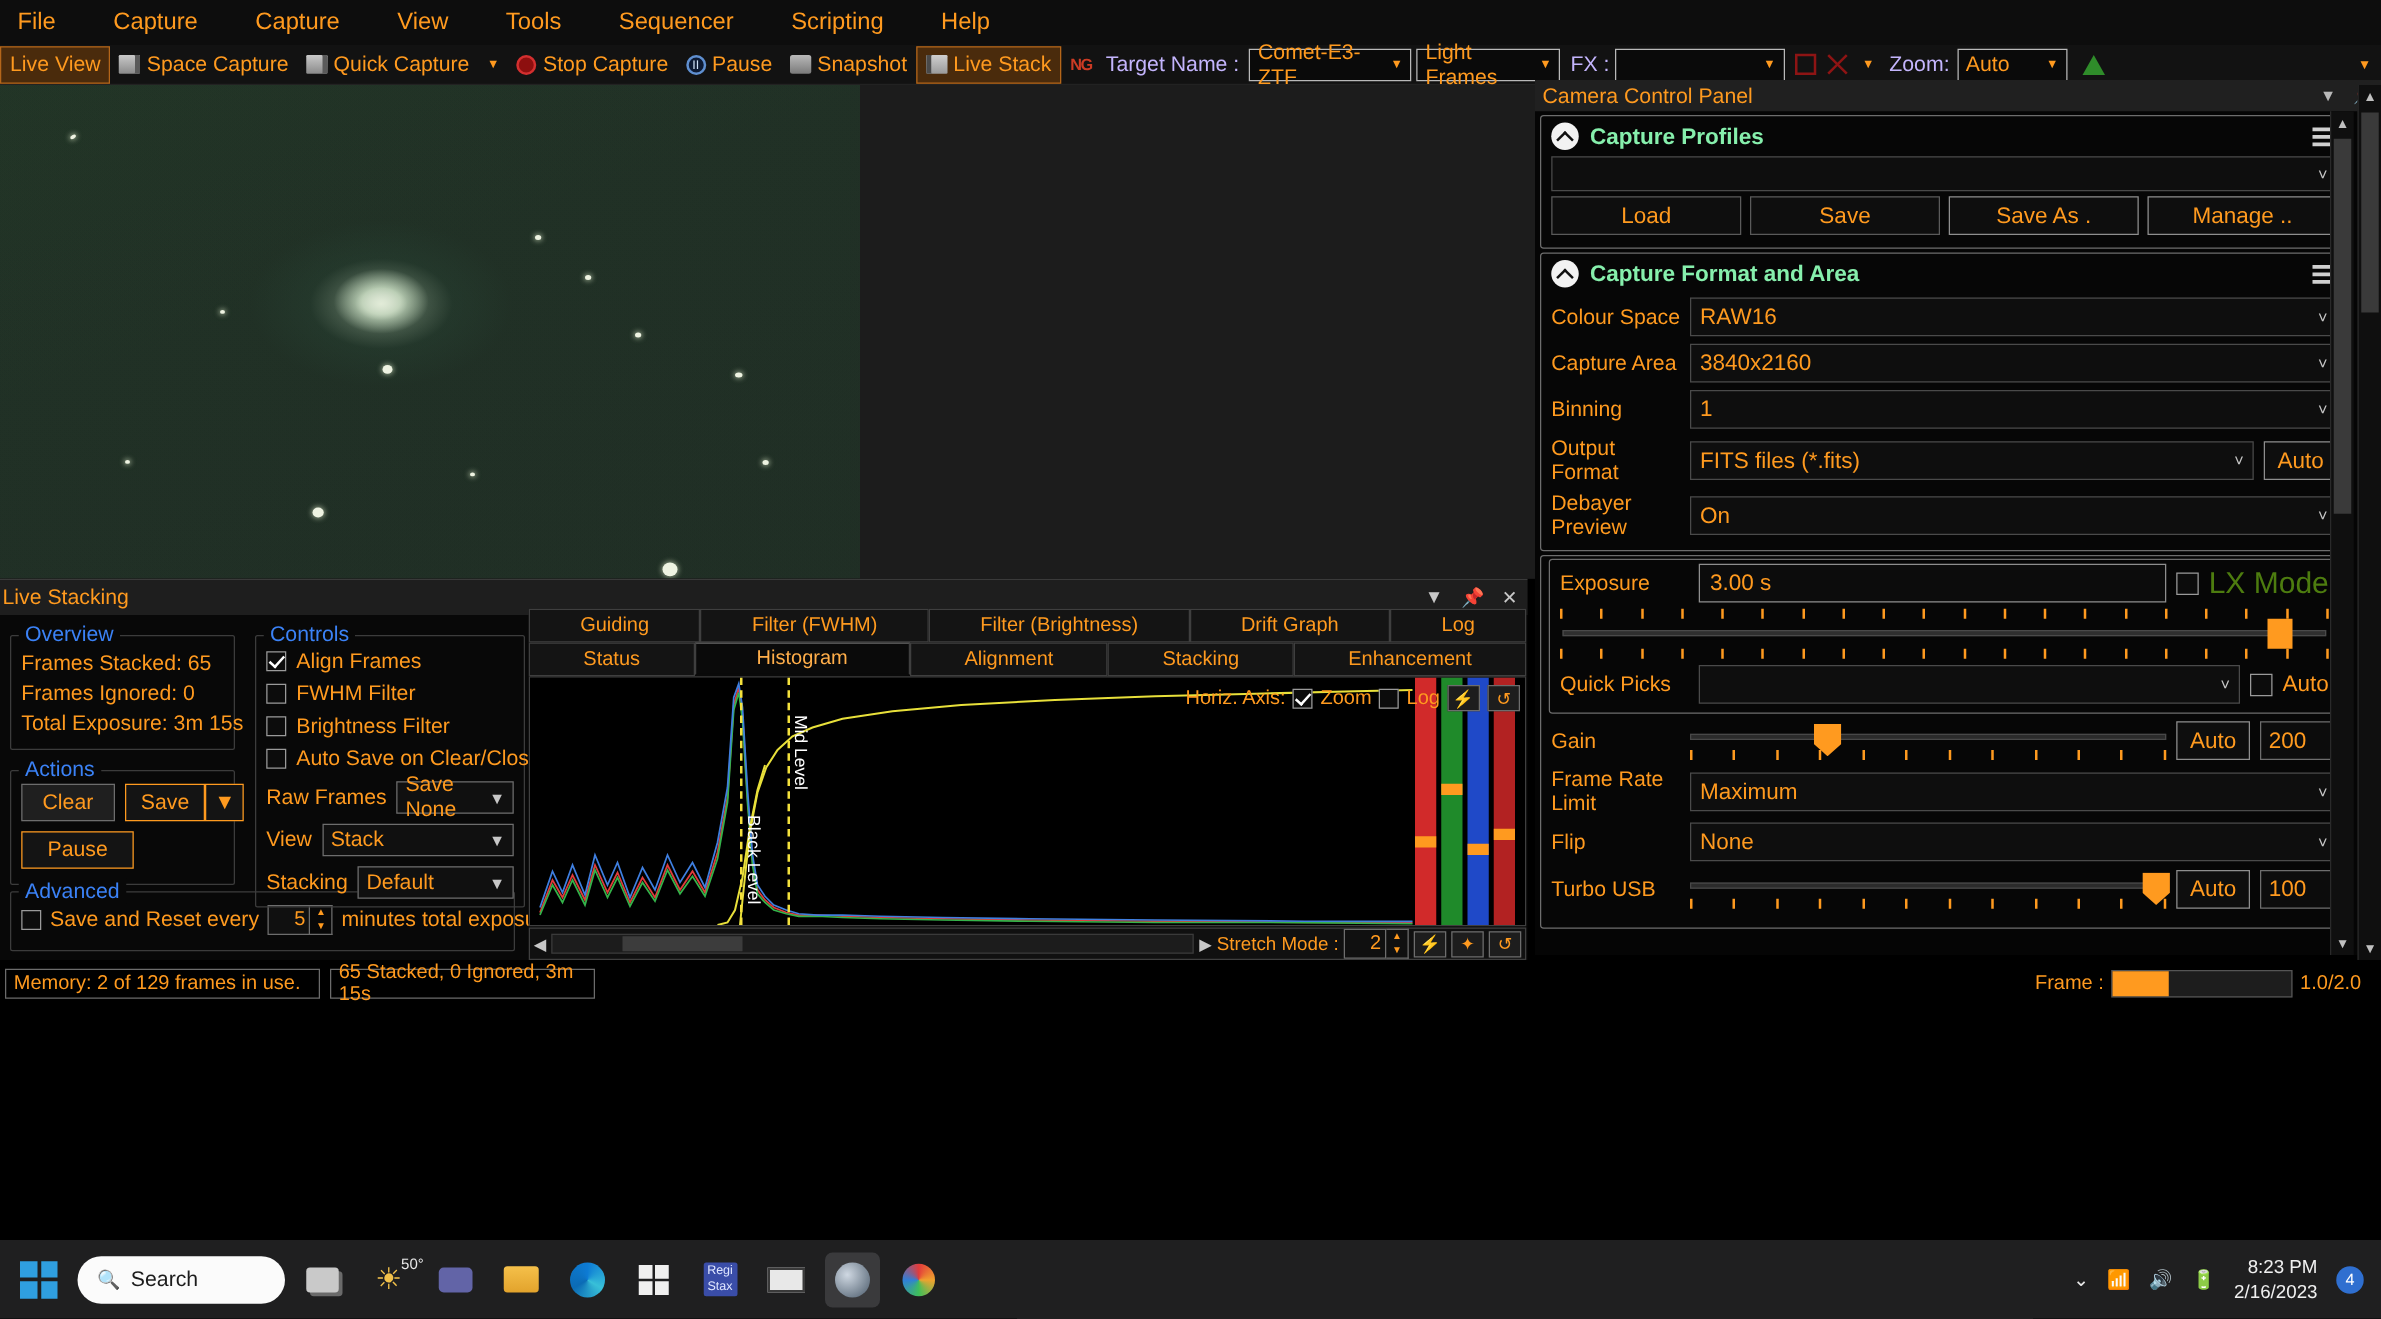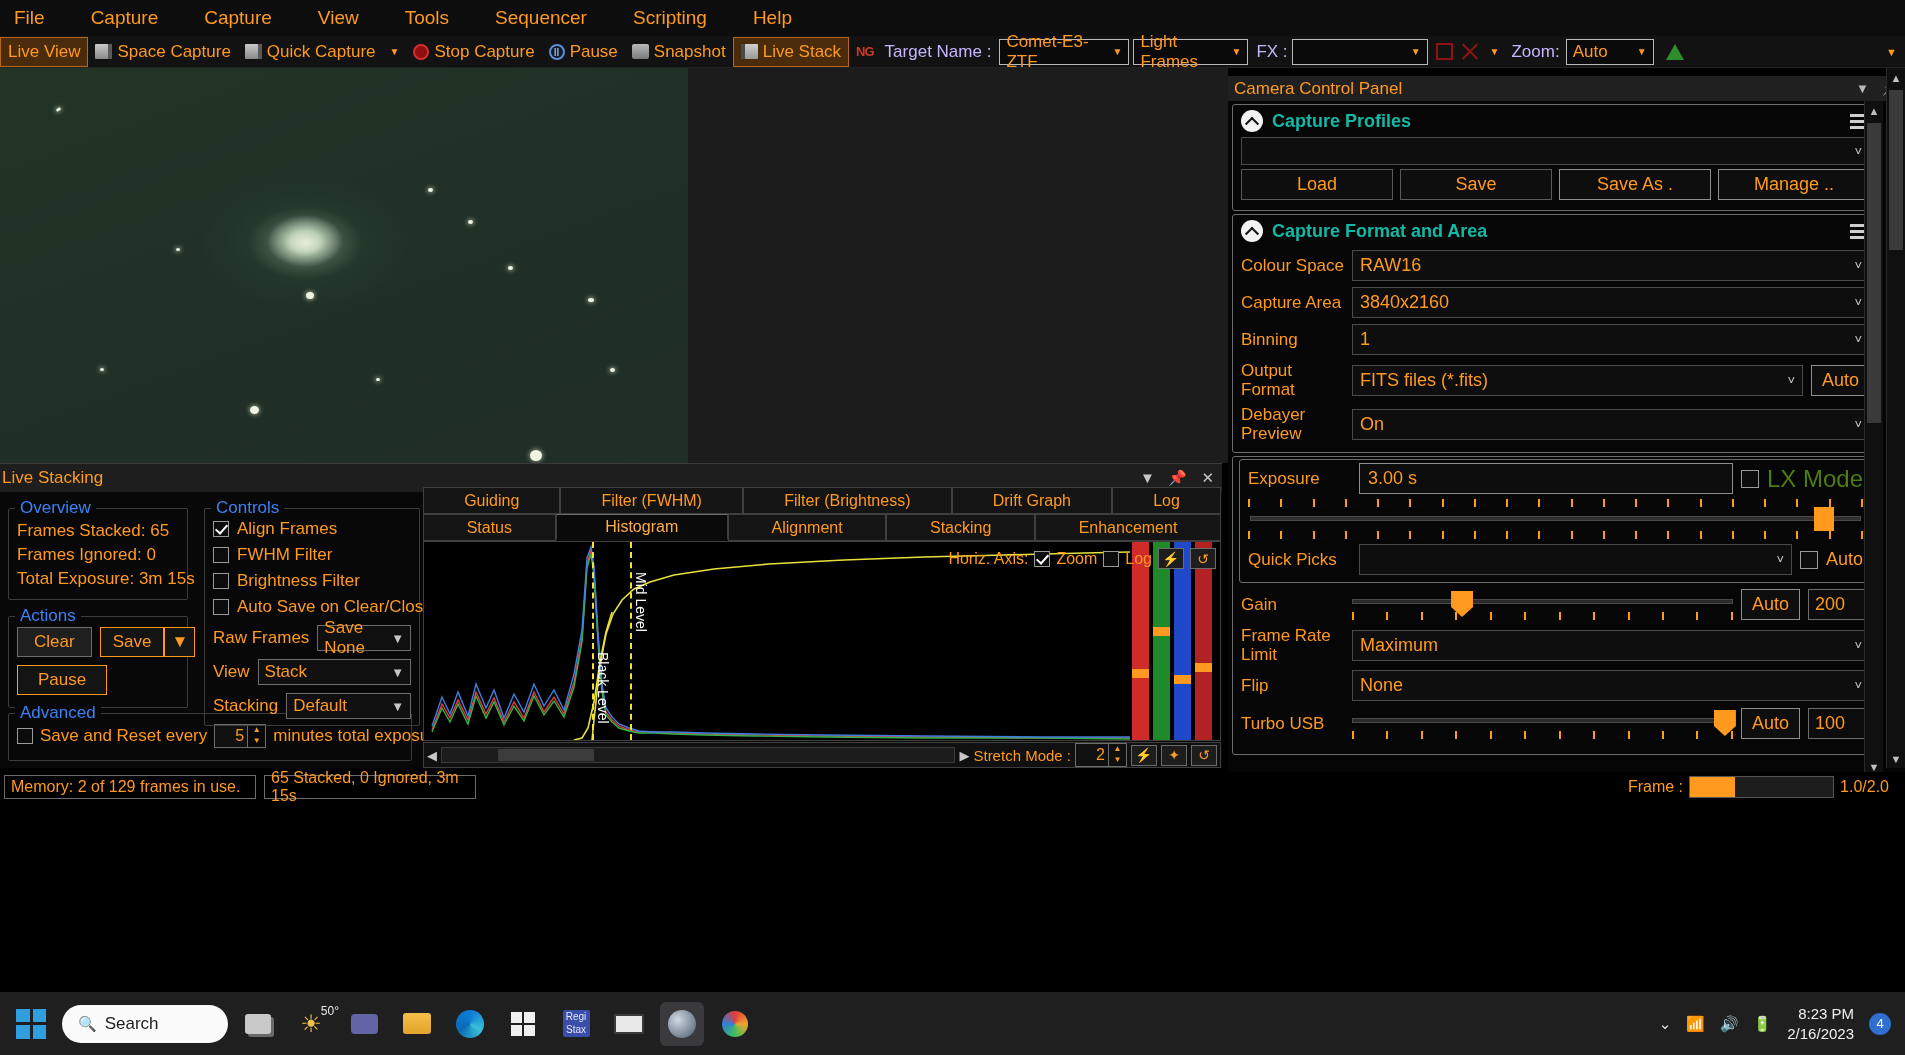--- a/index.html
+++ b/index.html
@@ -175,42 +175,42 @@
   .vline { position:absolute; top:0; bottom:0; width:0;
      border-left:2px dashed #f4e13c; }
   .vlabel { position:absolute; color:#fff; font-size:14px;
      writing-mode:vertical-rl; text-orientation:mixed; }
 
   .rgbbar { position:absolute; bottom:0; width:13px; }
   .rgbtick { position:absolute; width:17px; height:9px; background:#ff9a1f; }
 
   
   #ccp {
-    position:absolute; left:1228px; top:76px; width:677px; height:700px;
+    position:absolute; left:1228px; top:64px; width:677px; height:700px;
     background:#050505;
   }
   #ccp-title { height:25px; background:#202020; display:flex;
      align-items:center; justify-content:space-between;
      padding:0 6px 0 6px; color:#ff9a1f; font-size:17px; }
   #ccp-title .right { display:flex; gap:14px; color:#b9b9b9; font-size:13px;}
   #ccp-scroll-outer { position:relative; height:675px; }
   #ccp-inner { position:absolute; left:0; top:0; width:655px; height:675px;
      overflow:hidden; }
   .group {
     border:1px solid #6d6d6d; border-radius:3px; margin:3px 4px;
     background:#060606; padding-bottom:6px;
   }
   .group-head { display:flex; align-items:center; gap:9px; padding:5px 8px; }
   .circ {
     width:22px;height:22px;border-radius:50%;background:#f2f2f2;
     display:flex;align-items:center;justify-content:center;flex:0 0 auto;
   }
   .circ:after{content:"";width:8px;height:8px;border:solid #111;
      border-width:2.5px 2.5px 0 0;transform:rotate(-45deg) translate(-2px,2px);}
-  .group-title{color:#14b8a6;font-size:18px;font-weight:bold;flex:1 1 auto;}
+  .group-title{color:#86efac;font-size:18px;font-weight:bold;flex:1 1 auto;}
   .hamb{display:flex;flex-direction:column;gap:3px;}
   .hamb i{display:block;width:20px;height:3px;background:#cfcfcf;}
   .crow { display:flex; align-items:center; padding:3px 8px; gap:8px; }
   .crow .lbl { color:#ff9a1f; font-size:17px; width:103px; flex:0 0 auto;
      line-height:19px; }
   .combo {
     background:#0e0e0e; border:1px solid #4a4a4a; color:#ff9a1f;
     font-size:18px; height:31px; display:flex; align-items:center;
     justify-content:space-between; padding:0 7px; flex:1 1 auto;
   }

